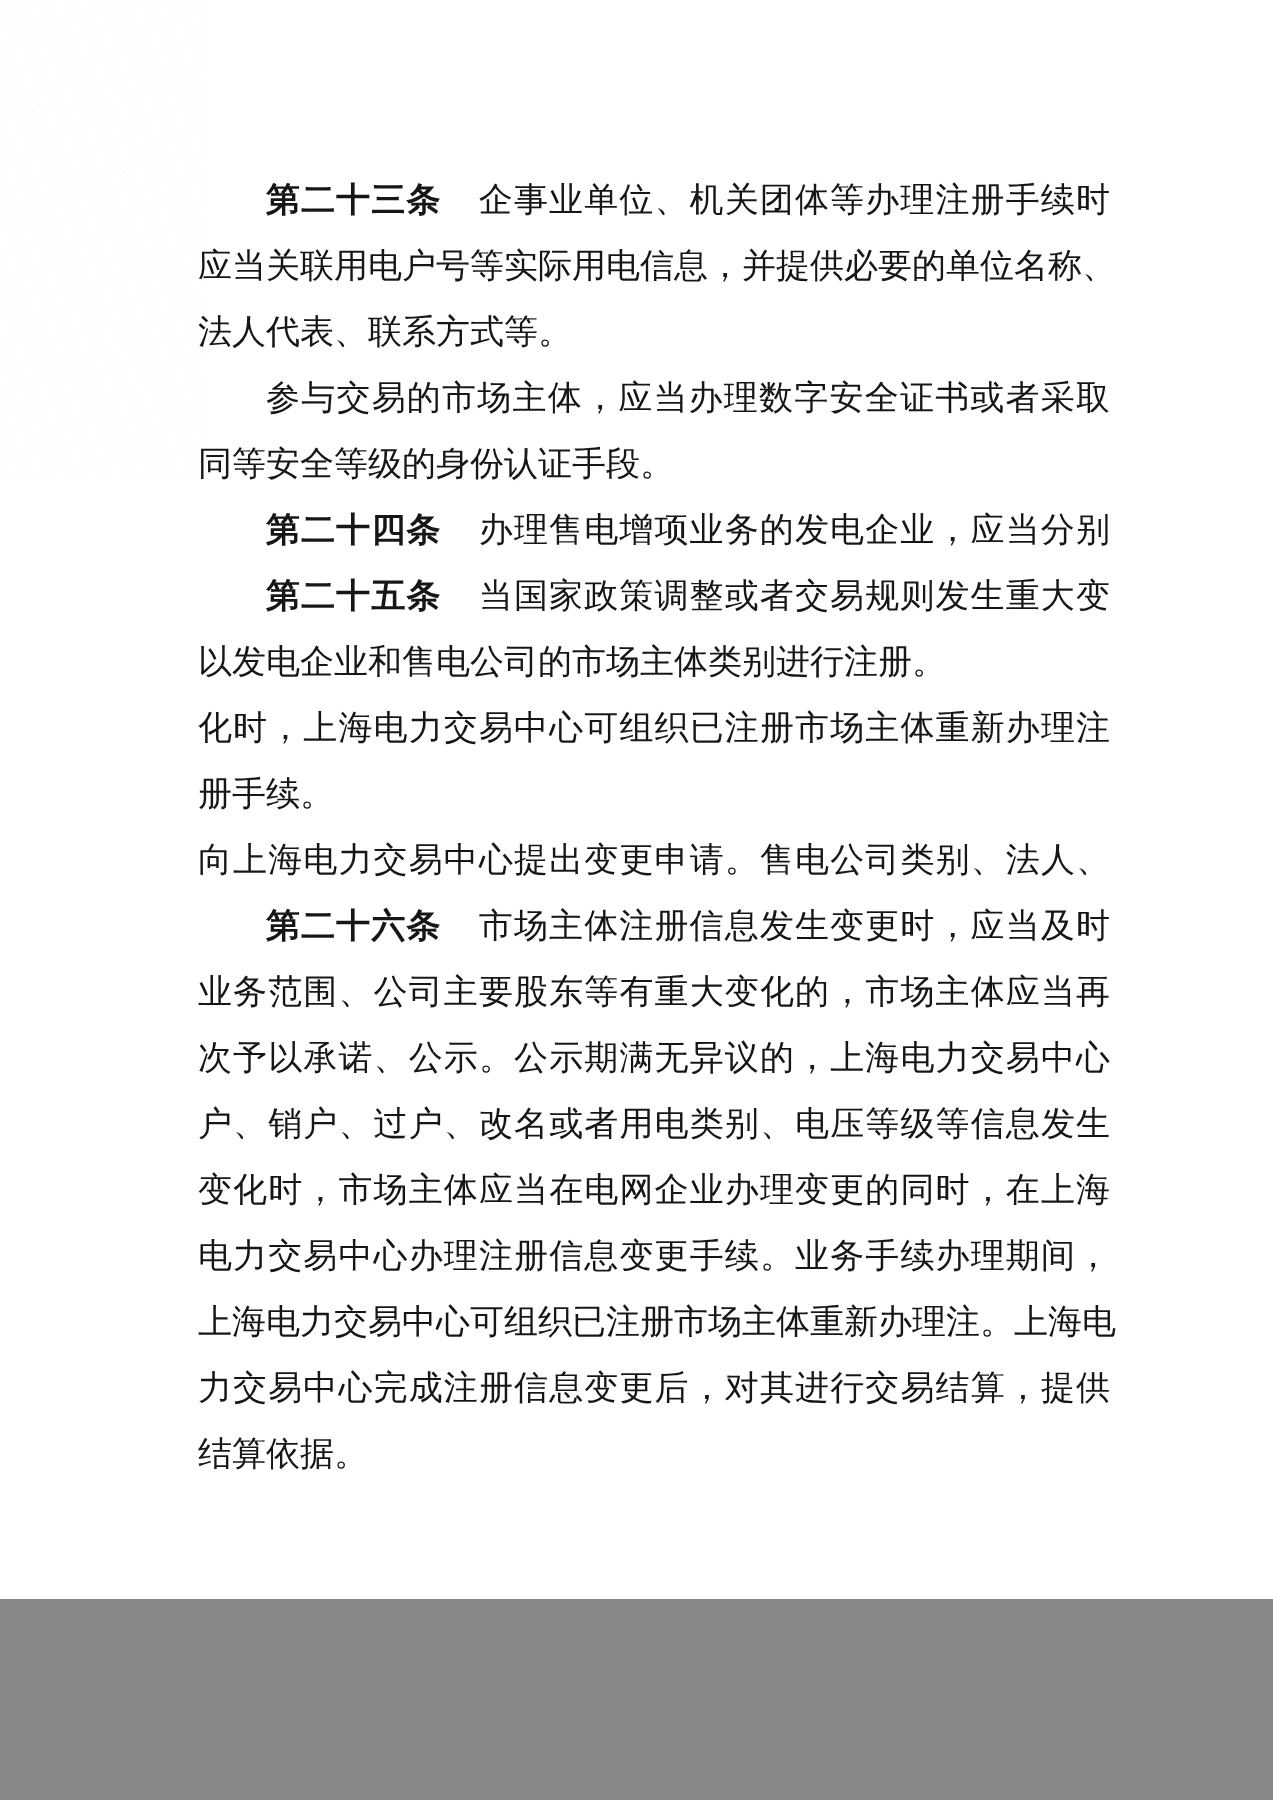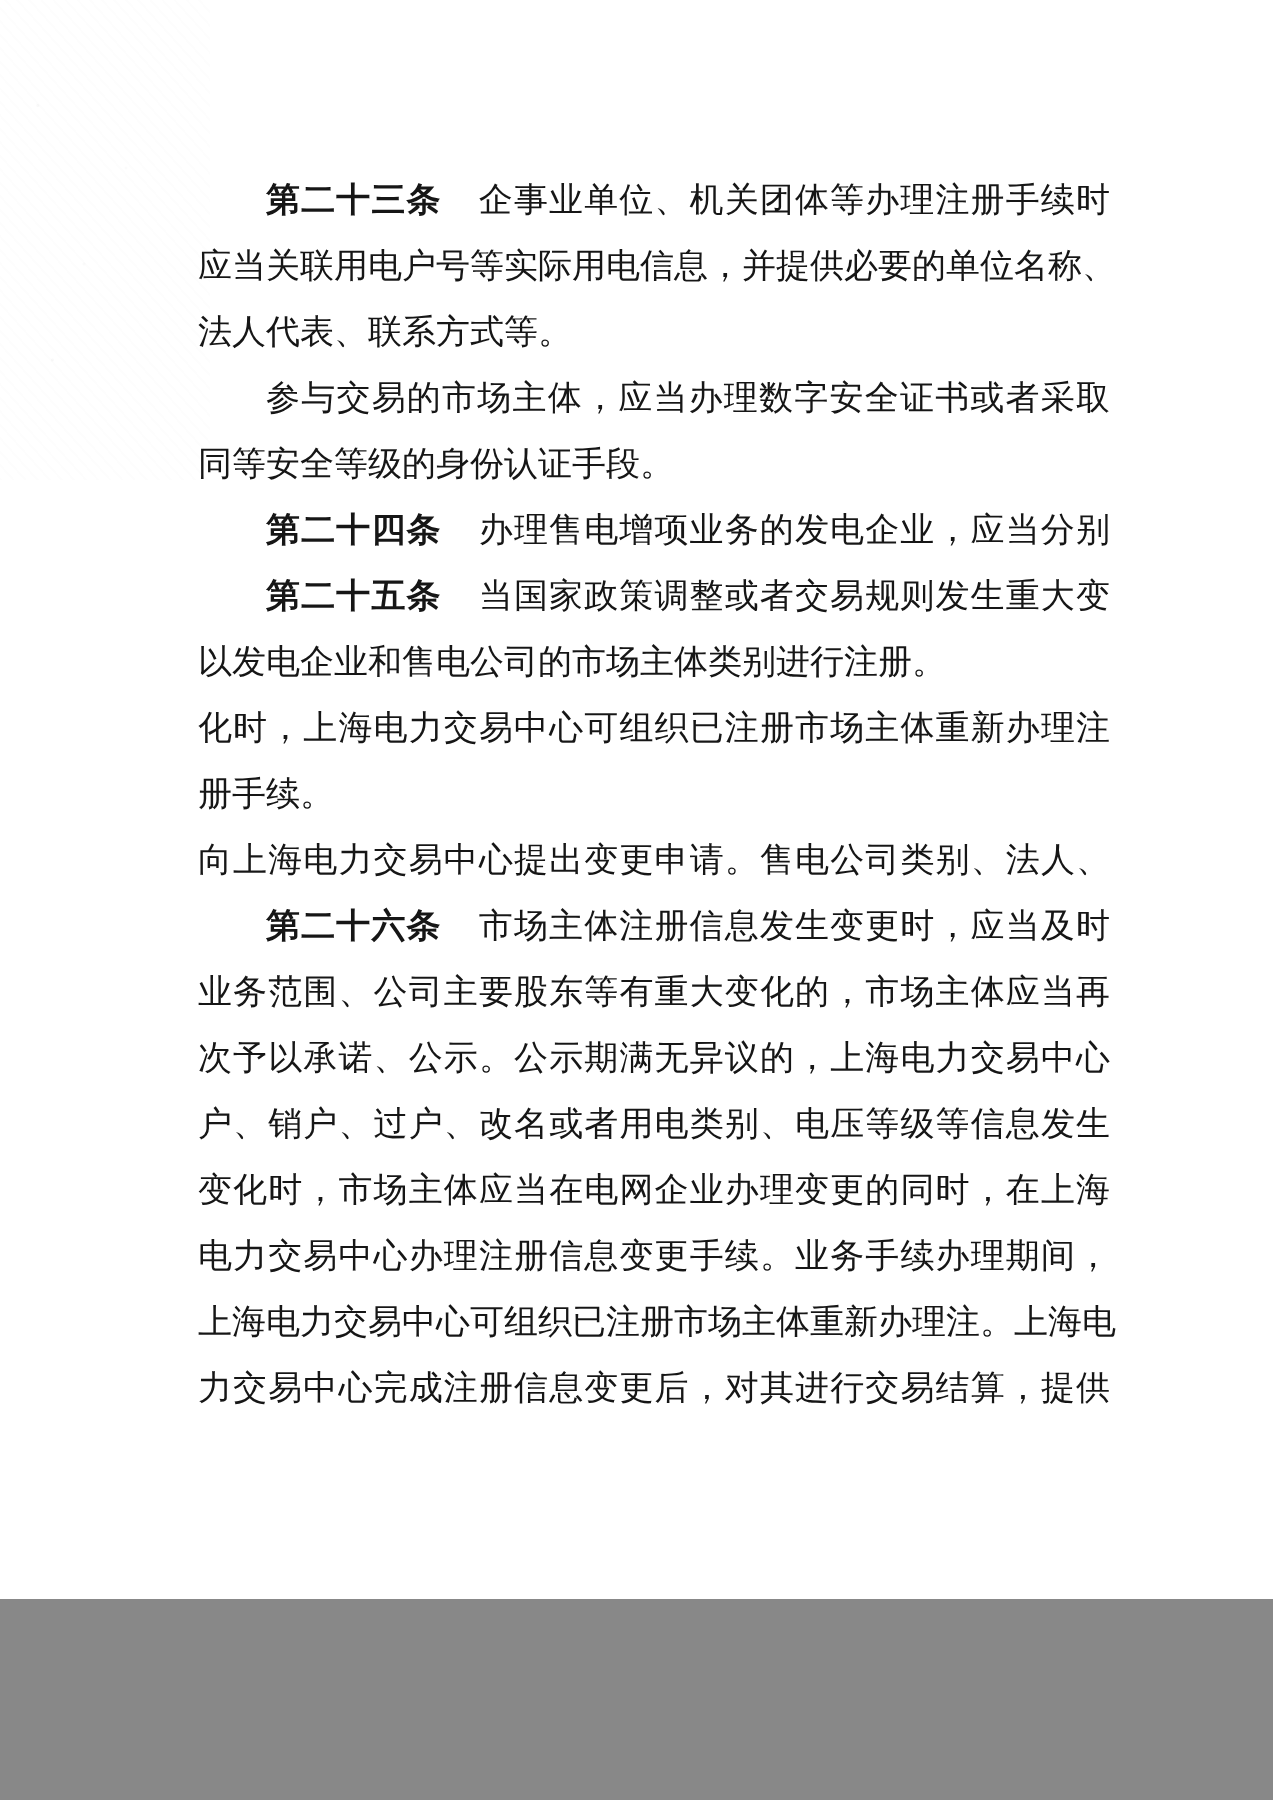--- a/index.html
+++ b/index.html
@@ -77,18 +77,19 @@
     <div class="line last"><span class="t">册手续。</span></div>
     <div class="line"><span class="t">向上海电力交易中心提出变更申请。售电公司类别、法人、</span></div>
     <div class="line indent"><b class="clause-no">第二十六条</b><span class="gap"></span><span class="t">市场主体注册信息发生变更时，应当及时</span></div>
     <div class="line"><span class="t">业务范围、公司主要股东等有重大变化的，市场主体应当再</span></div>
     <div class="line"><span class="t">次予以承诺、公示。公示期满无异议的，上海电力交易中心</span></div>
     <div class="line"><span class="t">户、销户、过户、改名或者用电类别、电压等级等信息发生</span></div>
     <div class="line"><span class="t">变化时，市场主体应当在电网企业办理变更的同时，在上海</span></div>
     <div class="line"><span class="t">电力交易中心办理注册信息变更手续。业务手续办理期间，</span></div>
     <div class="line"><span class="t">上海电力交易中心可组织已注册市场主体重新办理注。上海电</span></div>
     <div class="line"><span class="t">力交易中心完成注册信息变更后，对其进行交易结算，提供</span></div>
+    <div class="line last"><span class="t">结算依据。</span></div>
   </main>
 
   <footer class="page-footer">
     <span>- 11 -</span>
   </footer>
 </div>
 
 </body></html>

